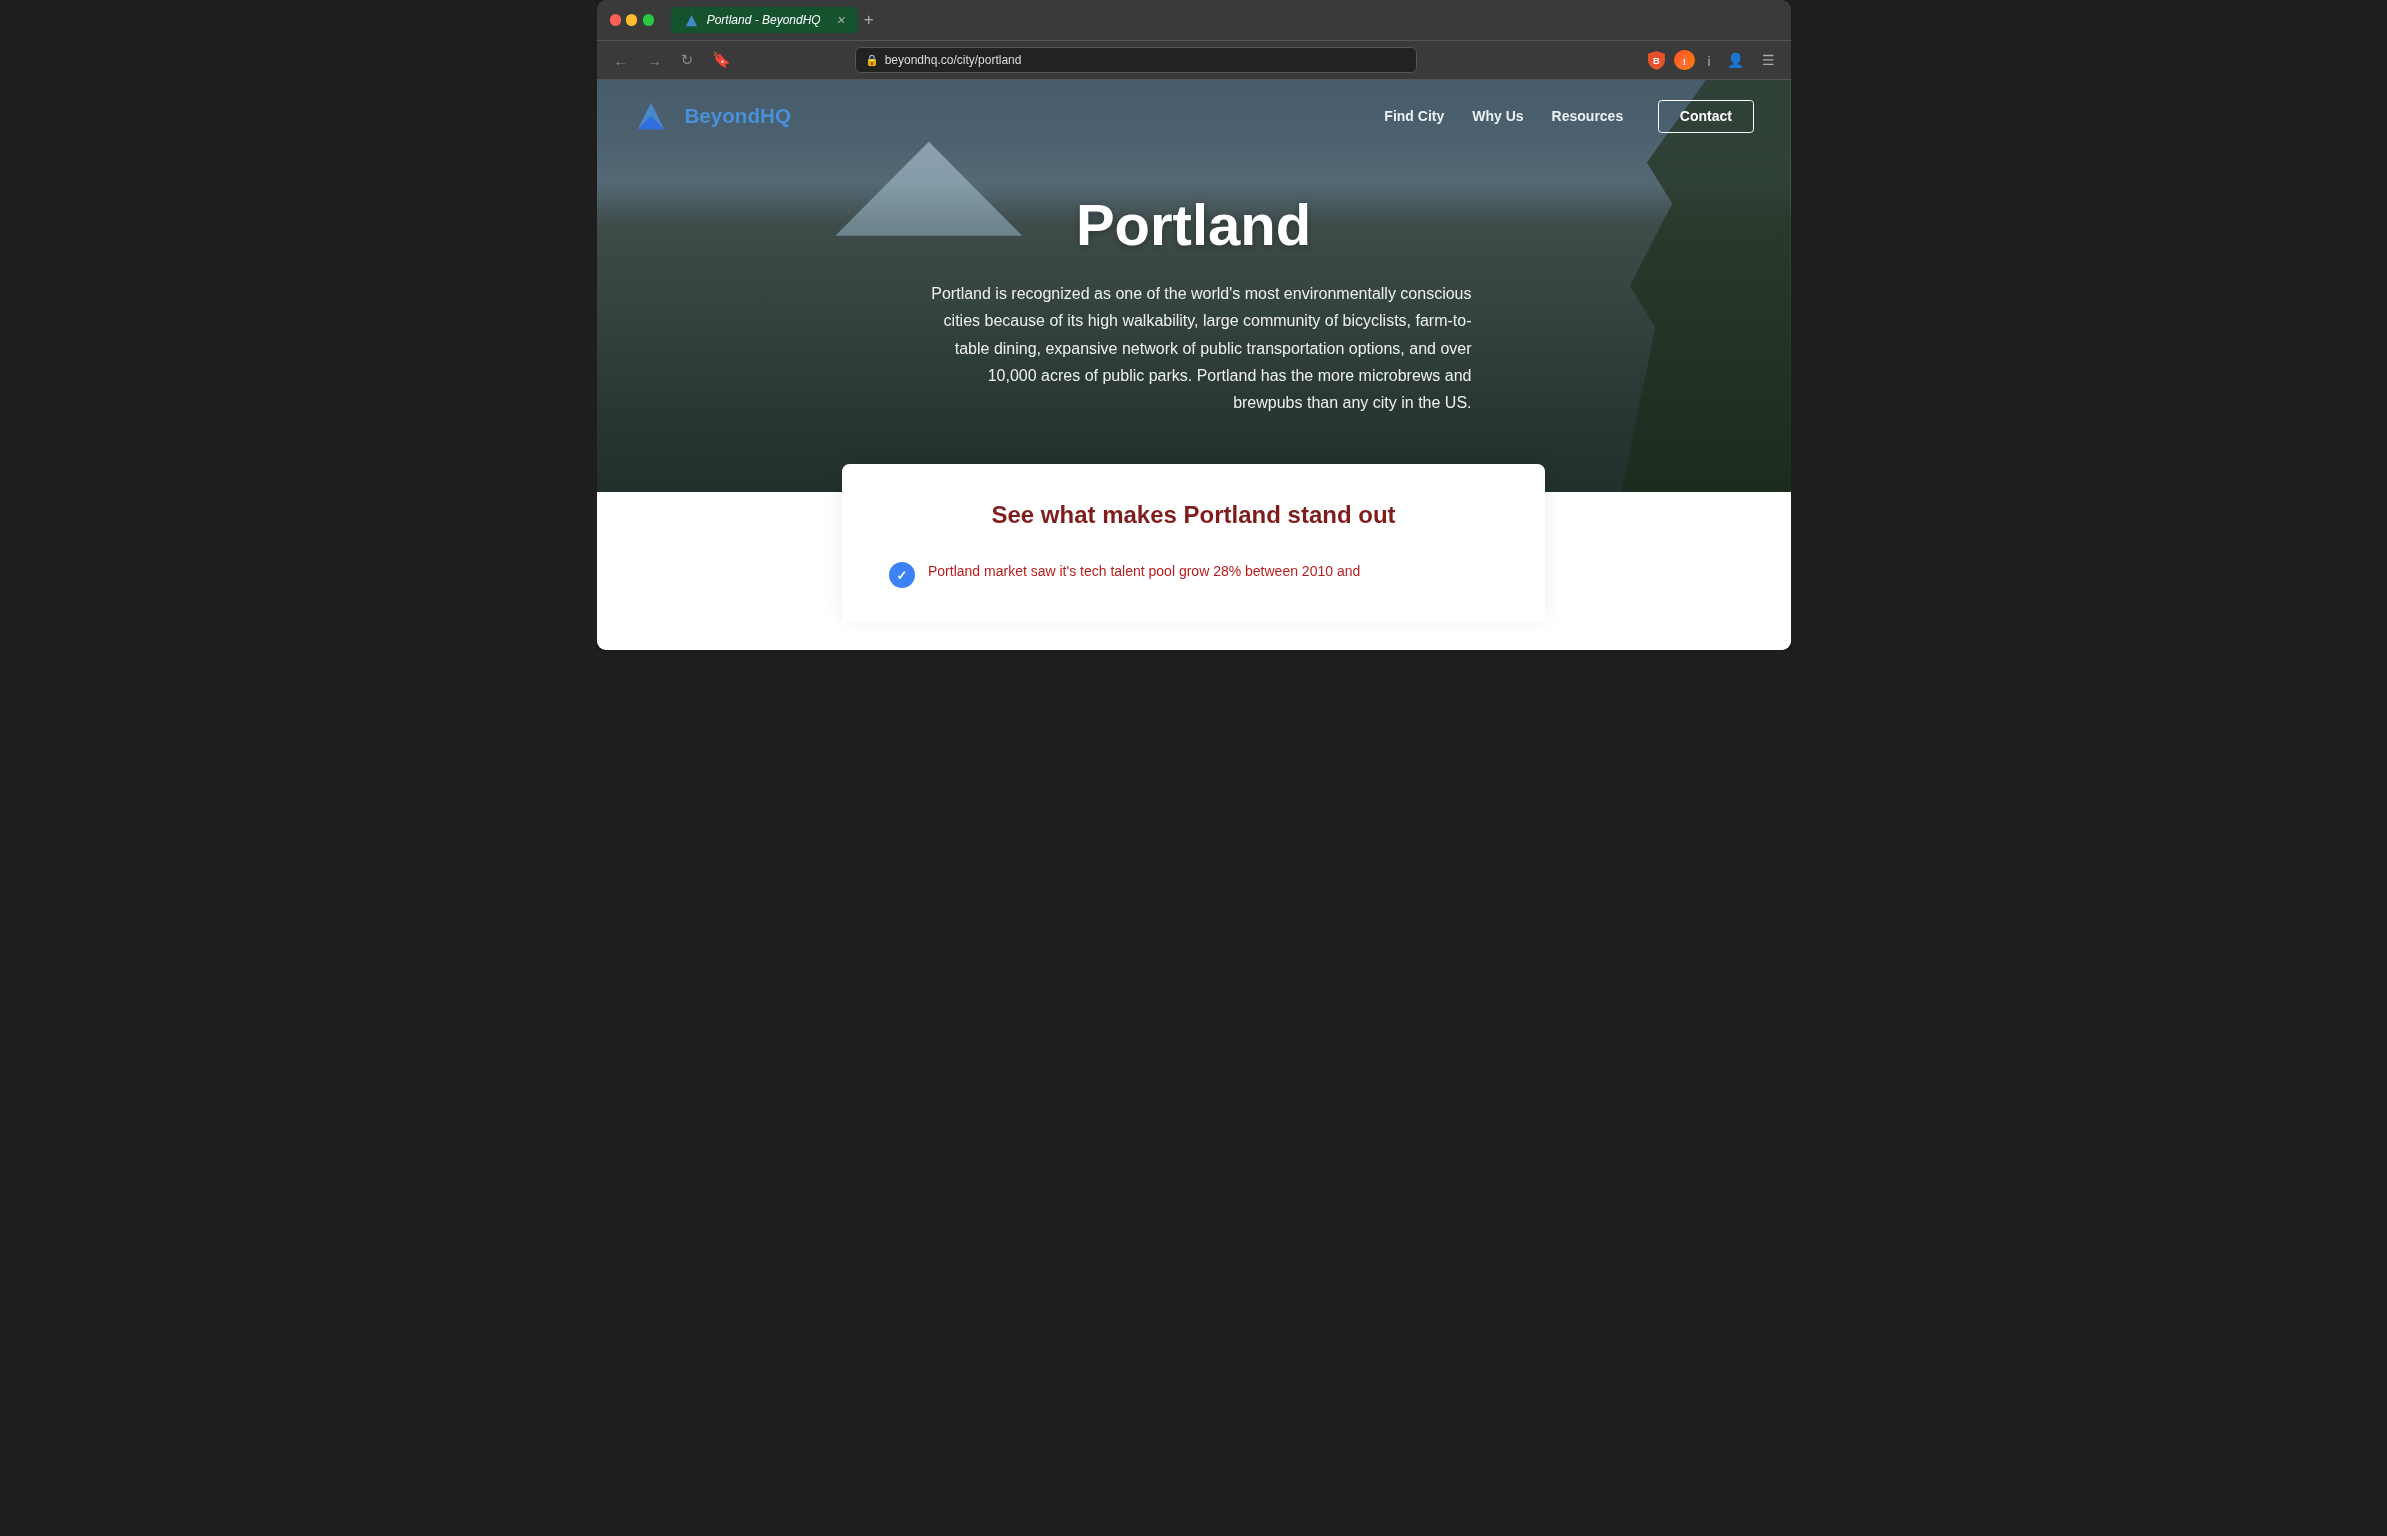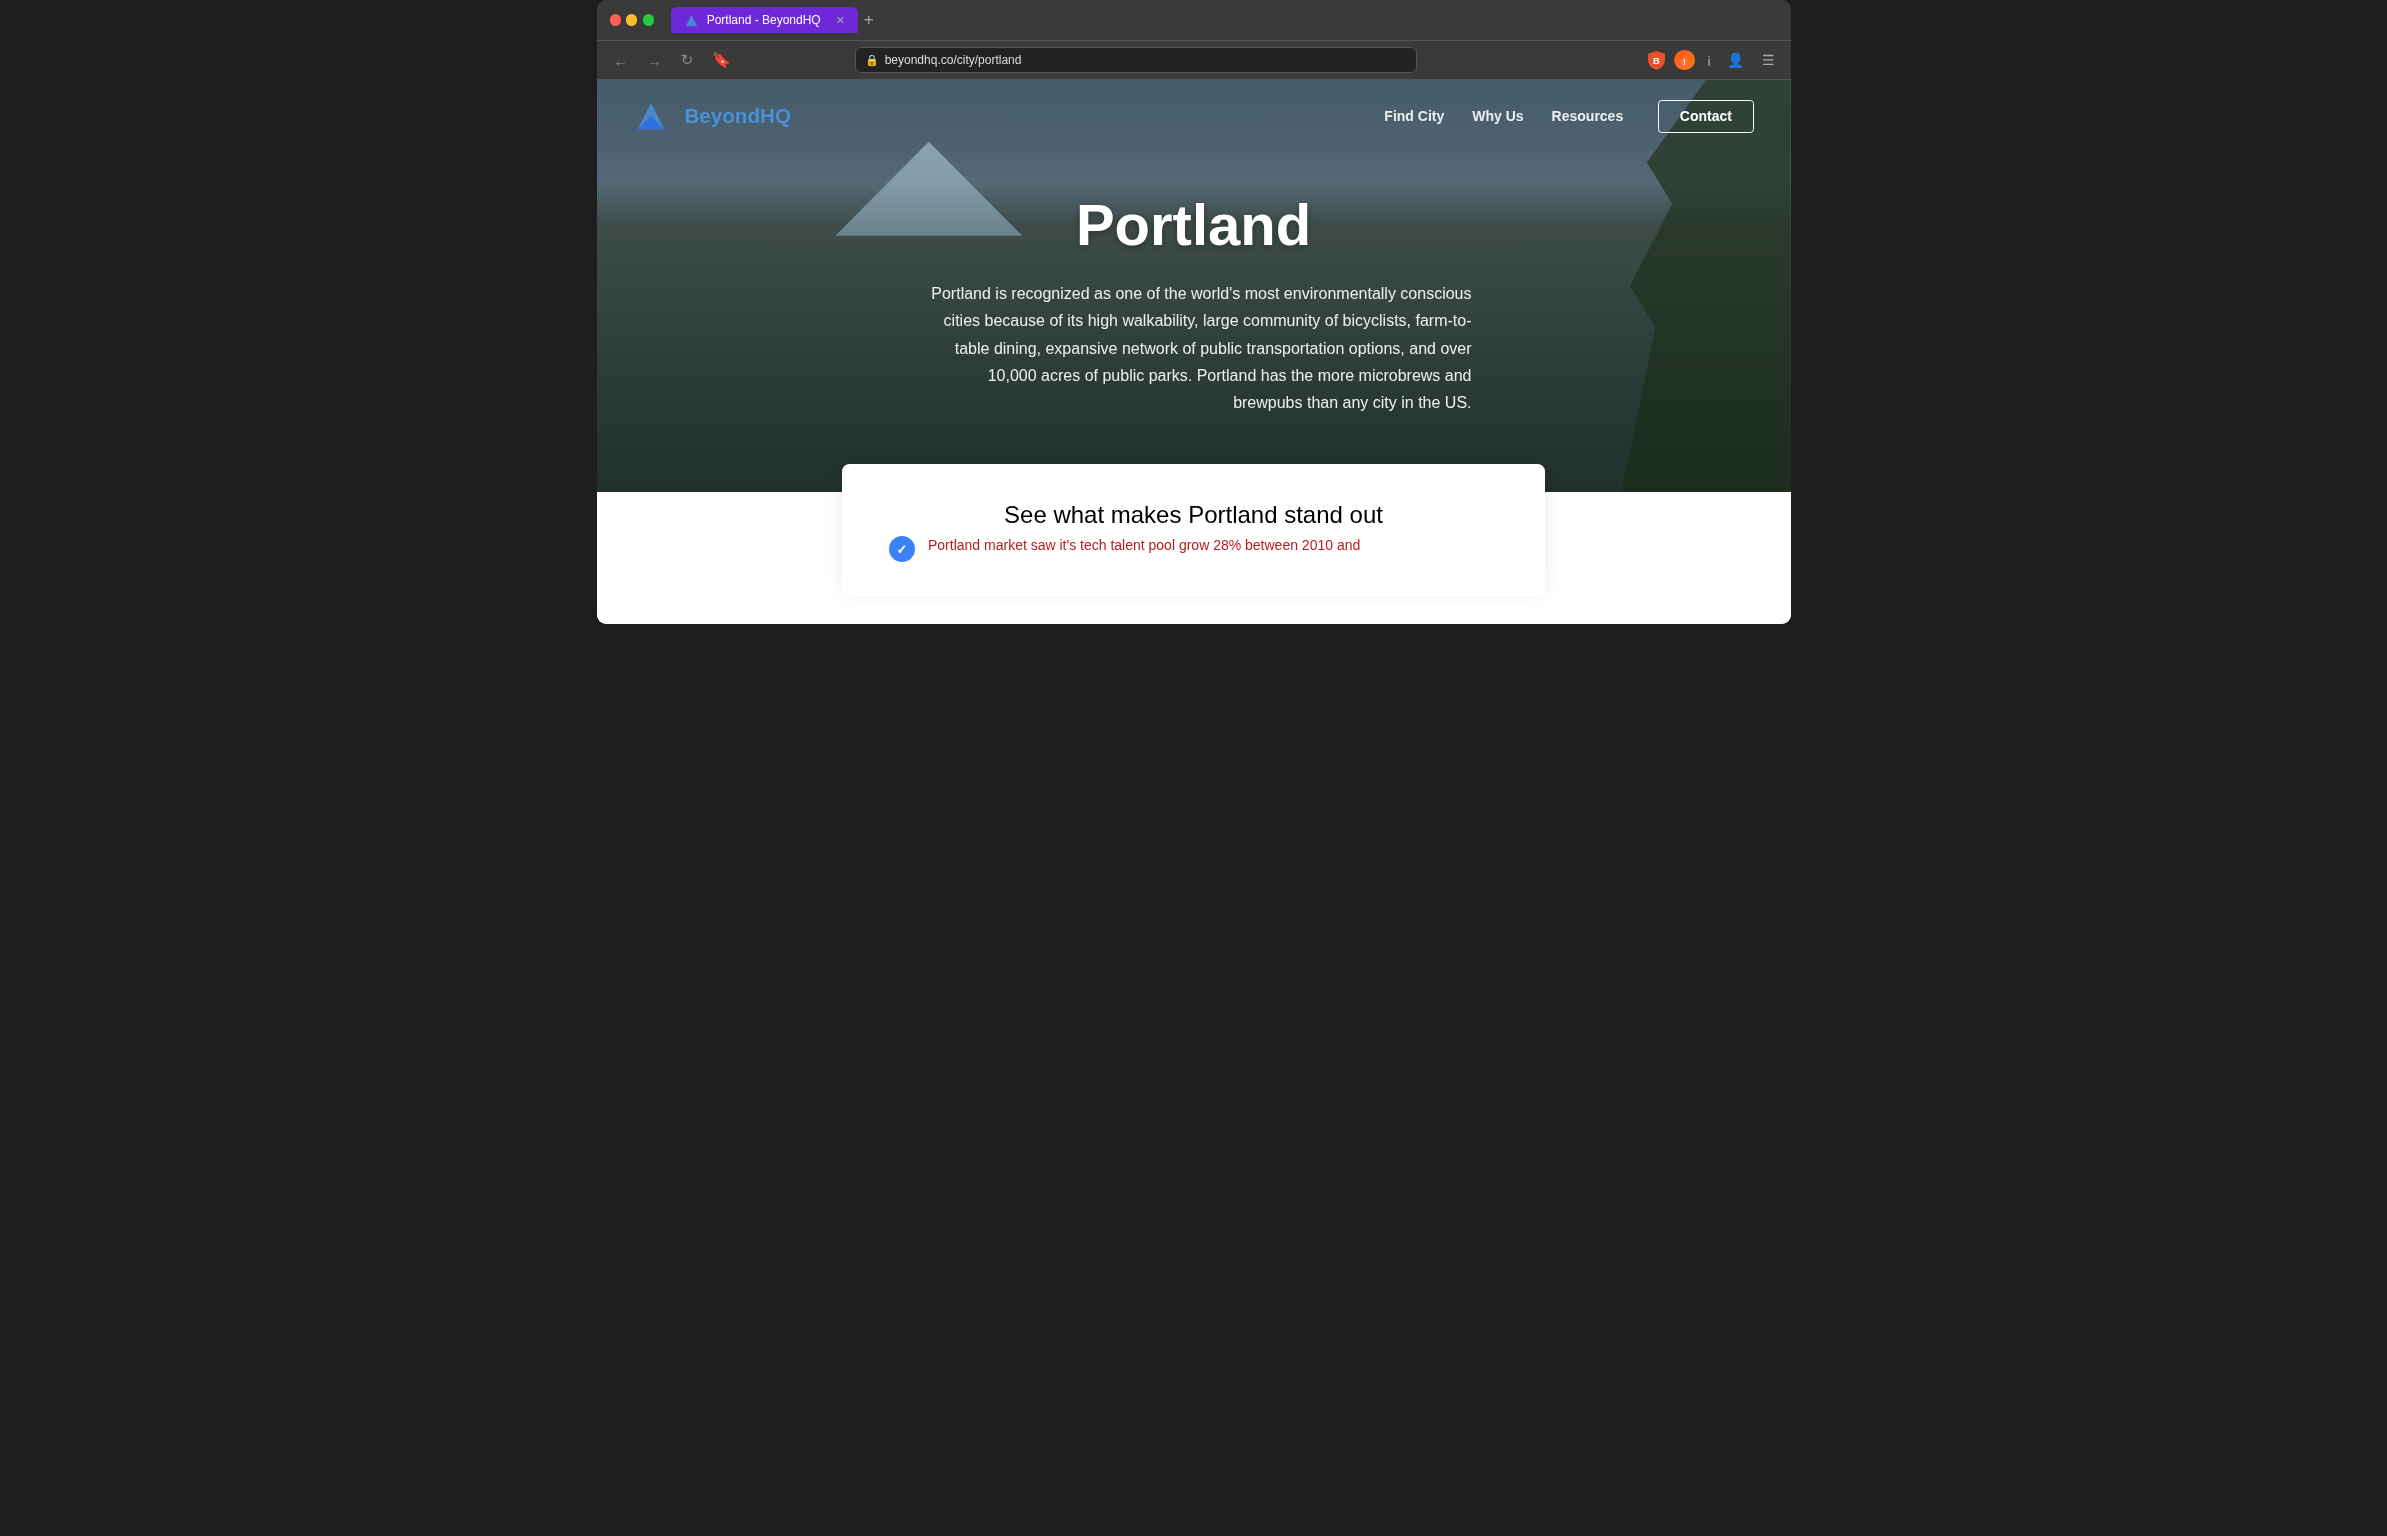--- a/index.html
+++ b/index.html
@@ -46,29 +46,30 @@
     .tl-green { background: #28c840; }
 
     .tab-bar {
       display: flex;
       align-items: center;
       margin-left: 9.4px;
       flex: 1;
     }
 
     .tab-active {
-      background: #6d28d9;
+      background: #14532d;
       color: #fff;
       font-size: 12px;
       padding: 5.6px 13px;
       border-radius: 5.6px 5.6px 0 0;
       display: flex;
       align-items: center;
       gap: 7.5px;
       min-width: 187px;
+      font-style: italic;
     }
 
     .tab-favicon {
       width: 15px;
       height: 15px;
       display: inline-flex;
       align-items: center;
       justify-content: center;
     }
 
@@ -306,23 +307,24 @@
       max-width: 703px;
       border-radius: 7.5px 7.5px 0 0;
       padding: 37px 47px 28px;
       position: relative;
       top: -28px;
       box-shadow: 0 -3.7px 19px rgba(0,0,0,0.08);
     }
 
     .section-heading {
       font-size: 24px;
-      font-weight: 400;
-      color: #000000;
+      font-weight: 700;
+      color: #7f1d1d;
       text-align: center;
+      margin-bottom: 26px;
     }
 
     .feature-item {
       display: flex;
       align-items: flex-start;
       gap: 13px;
       padding: 5.6px 0;
     }
 
     .check-icon {

